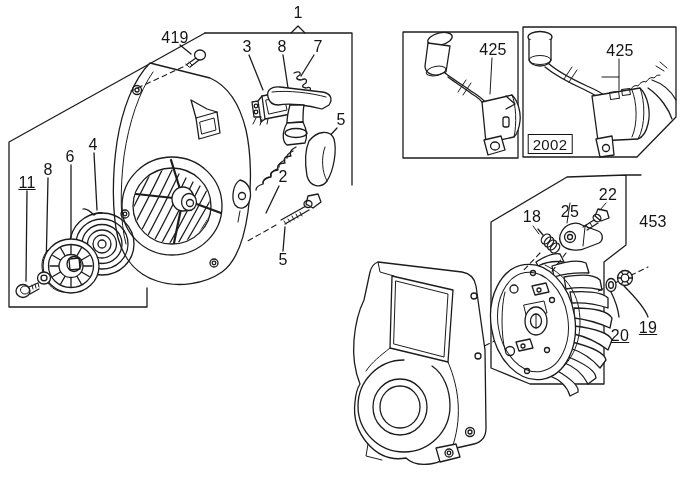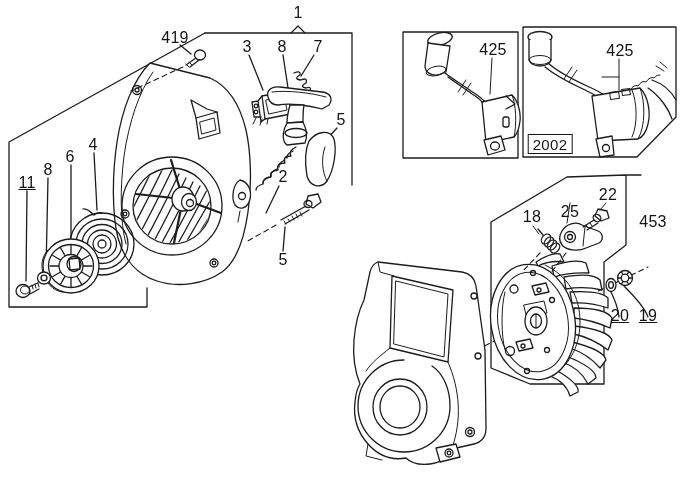--- a/index.html
+++ b/index.html
@@ -354,16 +354,16 @@
 <div class="lbl" style="left:70px;  top:157px;">6</div>
 <div class="lbl" style="left:48px;  top:170px;">8</div>
 <div class="lbl" style="left:27px;  top:183px;text-decoration:underline;">11</div>
 <div class="lbl" style="left:493px; top:50px;">425</div>
 <div class="lbl" style="left:620px; top:51px;">425</div>
 <div class="lbl boxed" style="left:550px; top:144px;text-align:right;">2002</div>
 <div class="lbl" style="left:653px; top:178px;margin-top:44px;">453</div>
 <div class="lbl" style="left:570px; top:195px;margin-top:17px;">25</div>
 <div class="lbl" style="left:608px; top:195px;">22</div>
 <div class="lbl" style="left:532px; top:217px;">18</div>
-<div class="lbl" style="left:620px; top:316px;text-decoration:underline;">20</div>
-<div class="lbl" style="left:648px; top:316px;text-decoration:underline;">19</div>
+<div class="lbl" style="left:620px; top:336px;text-decoration:underline;">20</div>
+<div class="lbl" style="left:648px; top:328px;text-decoration:underline;">19</div>
 
 </div>
 
 </body></html>

